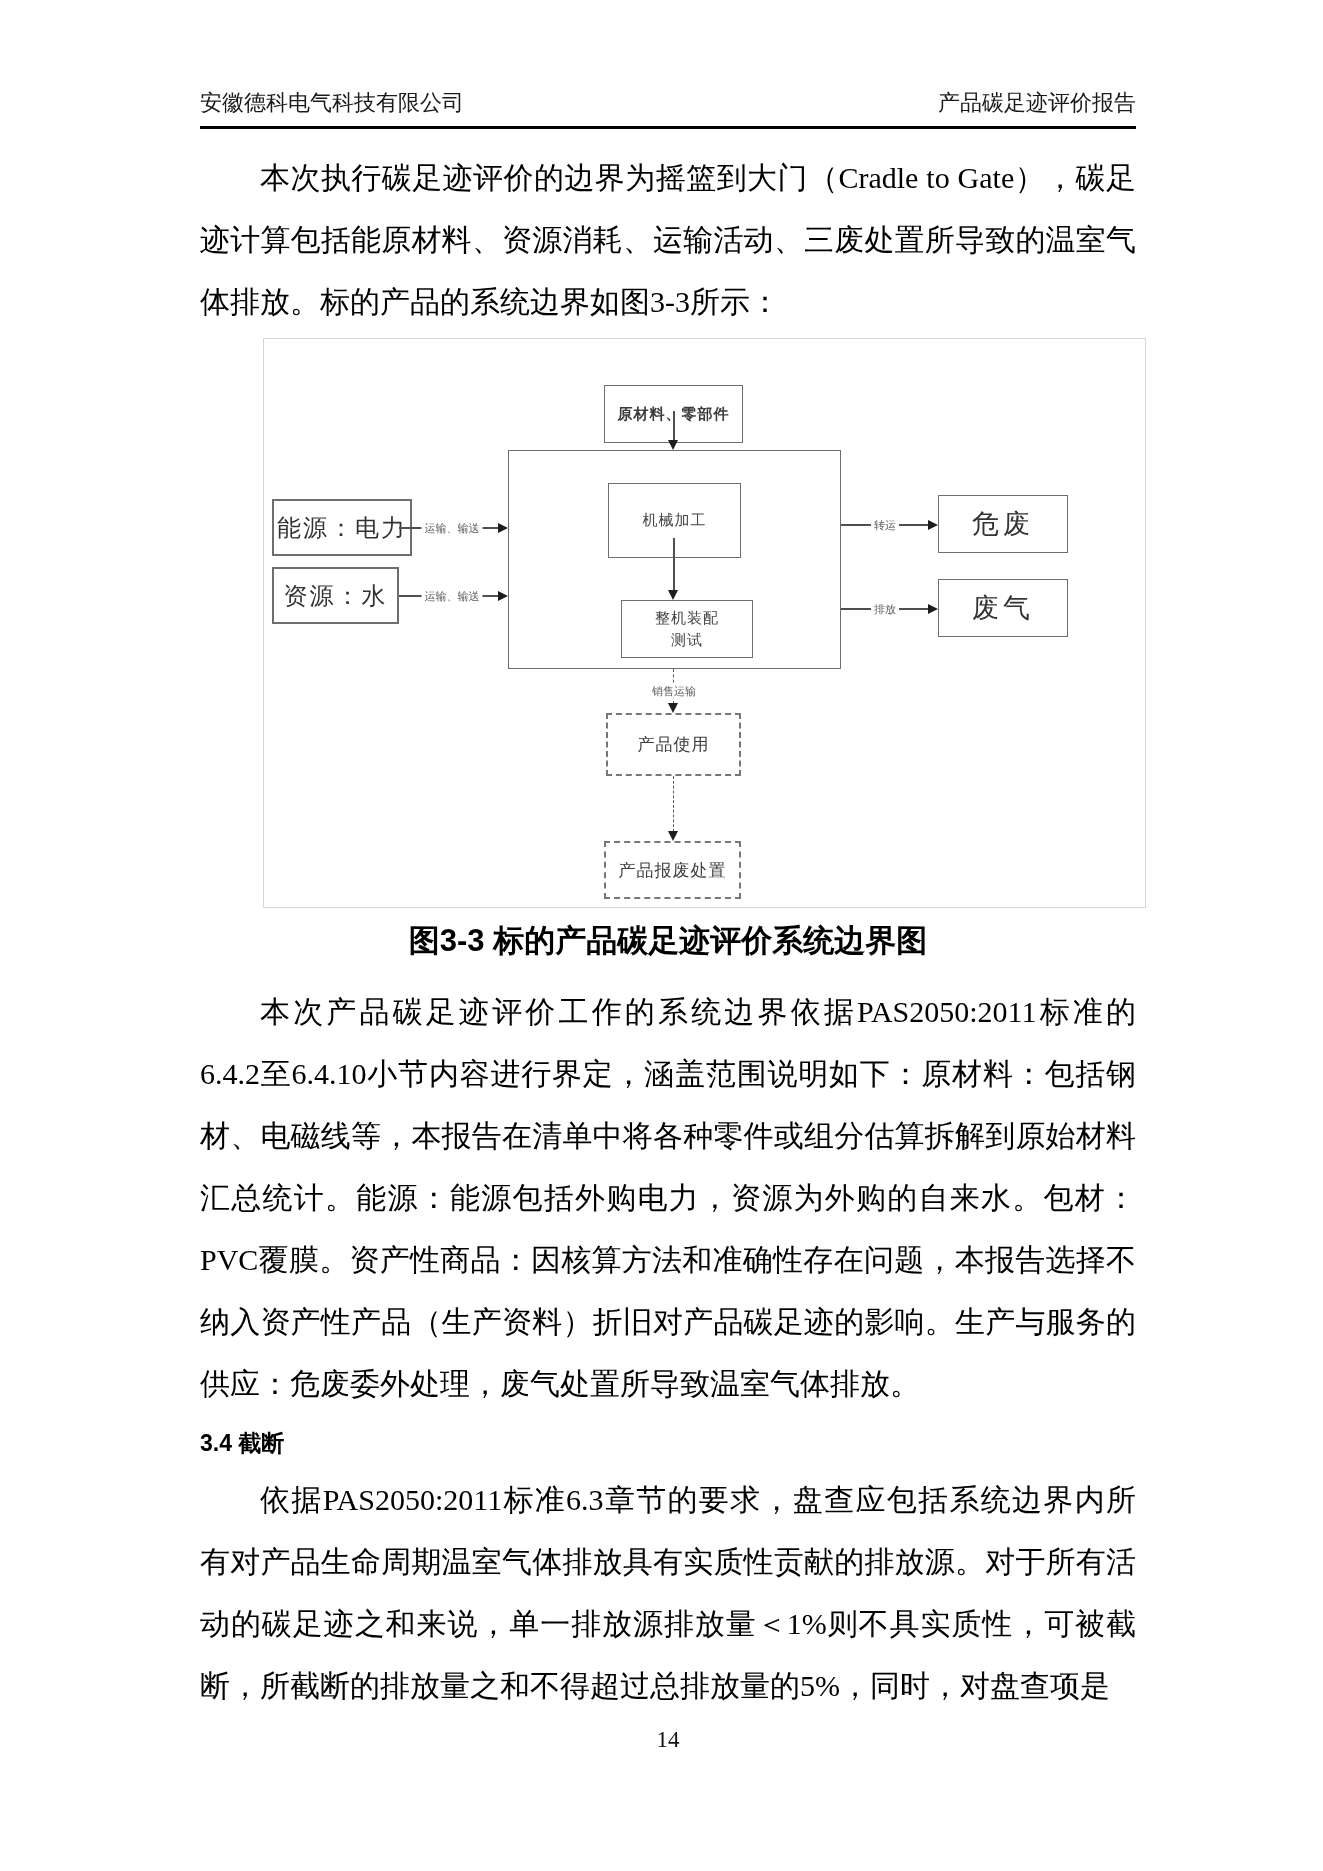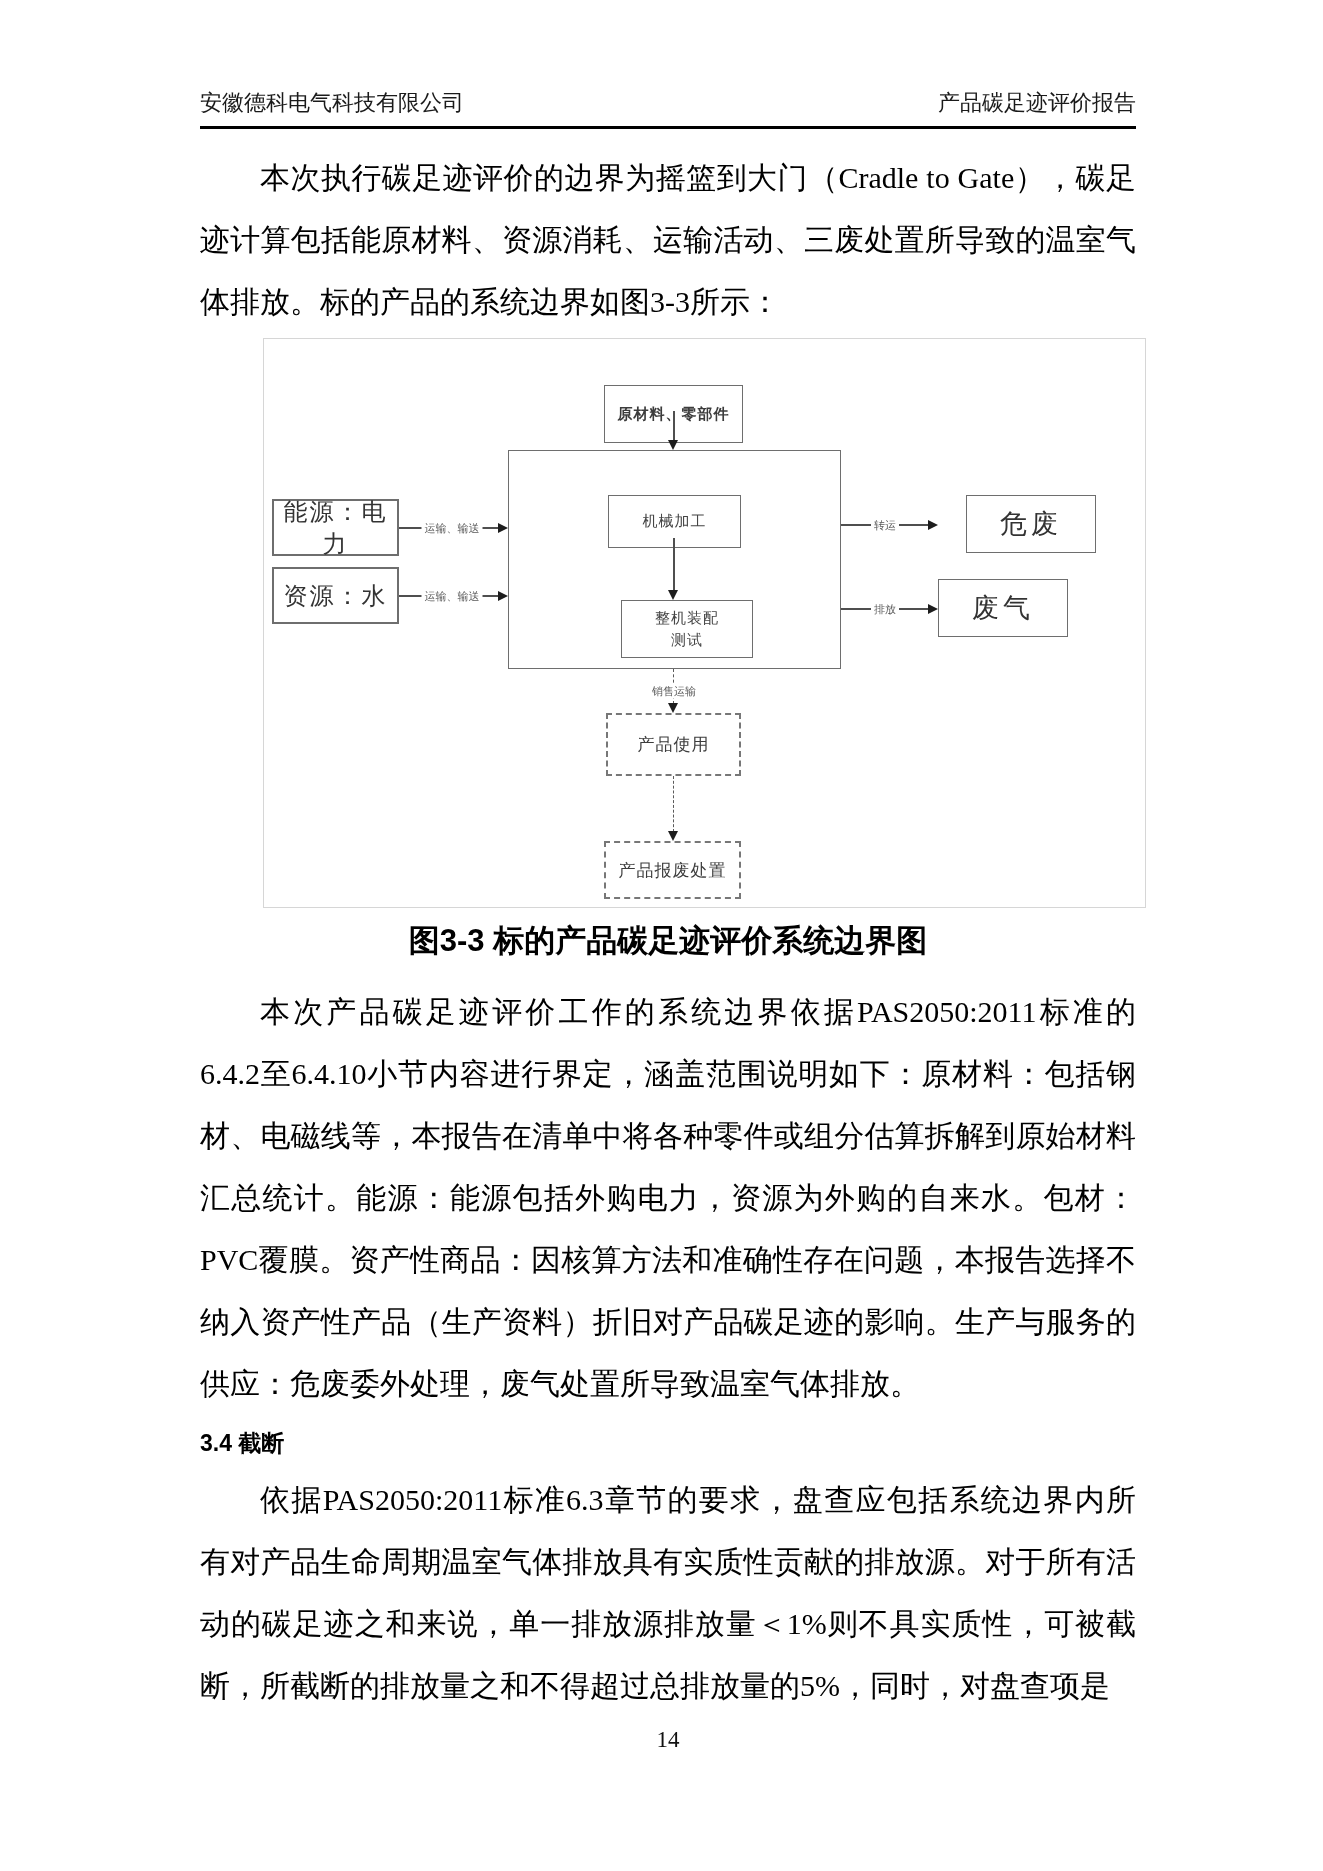--- a/index.html
+++ b/index.html
@@ -63,38 +63,38 @@
   </div>
 
   <div class="figure">
 
     <div class="dbox thin" style="left:340px;top:14px;width:139px;height:58px;margin-top:32px;">
       <span class="small-label">原材料、零部件</span>
     </div>
 
     <div class="container-box" style="left:244px;top:111px;width:333px;height:219px;"></div>
 
-    <div class="dbox thin" style="left:344px;top:156px;width:133px;height:53px;">
+    <div class="dbox thin" style="left:344px;top:144px;width:133px;height:75px;">
       <span class="small-label" style="font-weight:400;color:#454545;">机械加工</span>
     </div>
 
     <div class="dbox thin" style="left:357px;top:261px;width:132px;height:58px;line-height:1.45;text-align:right;">
       <span class="small-label" style="font-weight:400;color:#454545;">整机装配</span>
       <span class="small-label" style="font-weight:400;color:#454545;">测试</span>
     </div>
 
-    <div class="dbox" style="left:8px;top:160px;width:127px;height:57px;">
+    <div class="dbox" style="left:8px;top:160px;width:140px;height:57px;">
       <span class="big-label">能源：电力</span>
     </div>
 
     <div class="dbox" style="left:8px;top:228px;width:127px;height:57px;">
       <span class="big-label">资源：水</span>
     </div>
 
-    <div class="dbox thin" style="left:674px;top:156px;width:130px;height:58px;margin-left:28px;">
+    <div class="dbox thin" style="left:674px;top:156px;width:130px;height:58px;">
       <span class="xl-label">危废</span>
     </div>
 
     <div class="dbox thin" style="left:674px;top:240px;width:130px;height:58px;">
       <span class="xl-label">废气</span>
     </div>
 
     <div class="dbox dashed" style="left:342px;top:374px;width:135px;height:63px;">
       <span class="mid-label">产品使用</span>
     </div>

